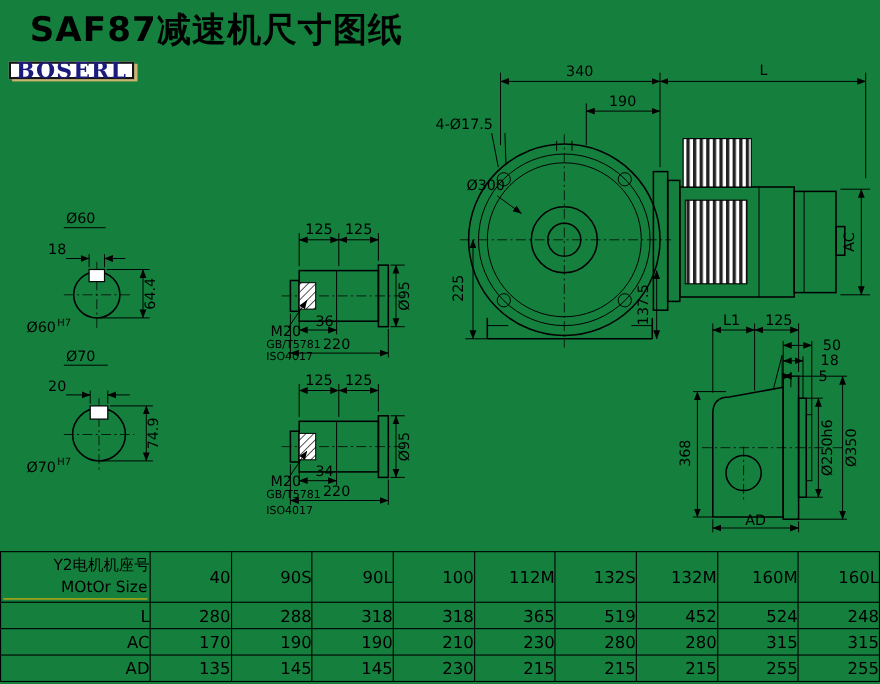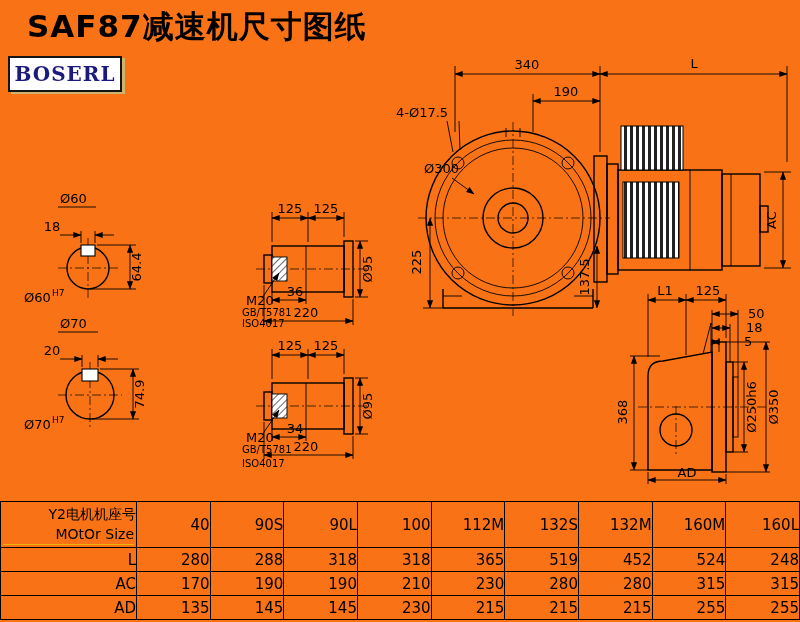--- a/index.html
+++ b/index.html
@@ -1,20 +1,20 @@
 <!DOCTYPE html>
 <html><head>
 <meta charset="utf-8">
 <style>
   *{margin:0;padding:0;box-sizing:border-box}
   html,body{width:800px;height:622px}
   body{background:#fff;position:relative;overflow:hidden;font-family:"DejaVu Sans",sans-serif;color:#000}
-  .page{position:absolute;inset:0;background:#f97316}
+  .page{position:absolute;inset:0;background:#15803d}
   h1.title{position:absolute;left:27px;top:6px;font-size:31px;font-weight:bold;letter-spacing:1px;font-family:"DejaVu Sans",sans-serif}
-  .logo{position:absolute;left:8px;top:56px;width:114px;height:36px;border:2px solid #141414;background:#fff;
+  .logo{position:absolute;left:8px;top:56px;width:114px;height:16px;border:2px solid #141414;background:#fff;
         display:flex;align-items:center;justify-content:center;box-shadow:3px 2px 0 #cdb36b}
   .logo span{font-family:"DejaVu Serif",serif;font-size:20px;font-weight:bold;color:#1b1b7e;letter-spacing:1px}
   svg.drawing{position:absolute;left:0;top:0}
   
   .o{fill:none;stroke:#000;stroke-width:1.4}
   .t{fill:none;stroke:#000;stroke-width:0.9}
   .d{fill:none;stroke:#000;stroke-width:0.9}
   .cl{fill:none;stroke:#000;stroke-width:0.7;stroke-dasharray:9 3 2 3}
   .kw{fill:#fff;stroke:#000;stroke-width:1.1}
   svg text{font-family:"DejaVu Sans",sans-serif;font-size:13px;fill:#000;text-anchor:middle}

